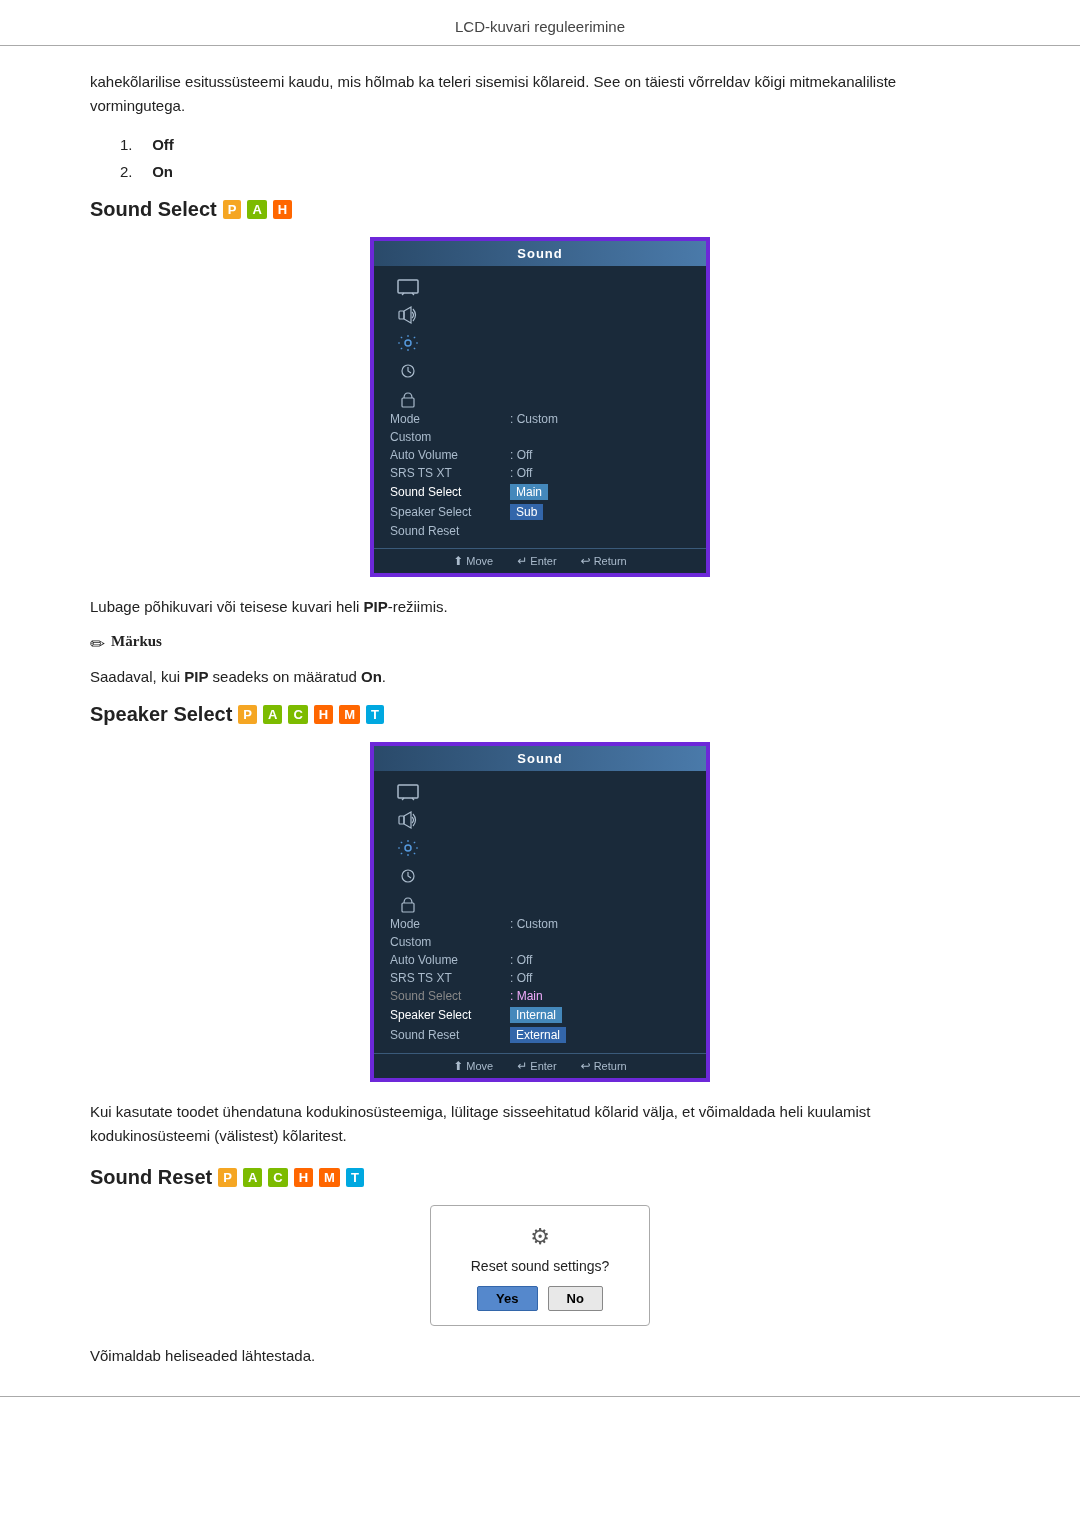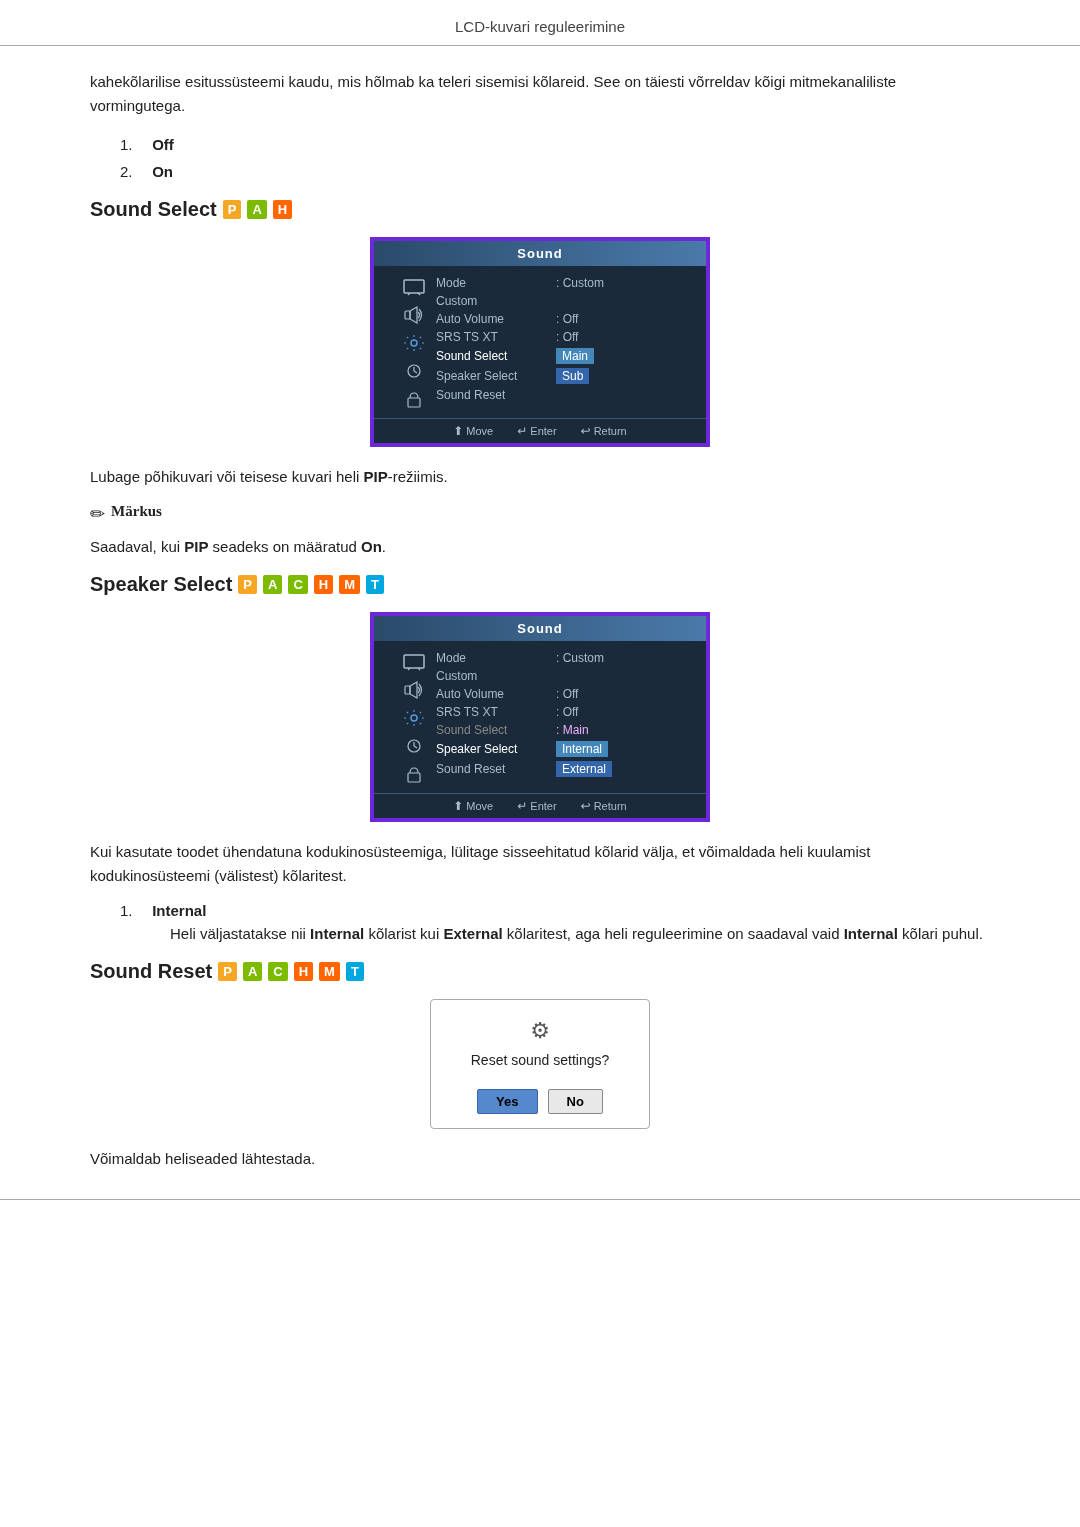--- a/index.html
+++ b/index.html
@@ -90,21 +90,22 @@
       background: linear-gradient(to right, #2a4a6a, #4a7aaa);
       color: #fff;
       text-align: center;
       padding: 5px 0;
       font-size: 13px;
       font-weight: bold;
       letter-spacing: 1px;
     }
     .osd-body {
       display: flex;
-      padding: 8px 22px;
+      padding: 8px 16px;
+      flex-direction: column;
     }
     .osd-icons {
       display: flex;
       flex-direction: column;
       gap: 6px;
       margin-right: 8px;
       padding-left: 4px;
       padding-top: 2px;
     }
     .osd-icon {
@@ -213,21 +214,21 @@
       padding: 18px 30px 14px 30px;
       width: 220px;
     }
     .reset-dialog-icon {
       font-size: 22px;
       margin-bottom: 8px;
       color: #555;
     }
     .reset-dialog-text {
       font-size: 14px;
-      margin-bottom: 21px;
+      margin-bottom: 12px;
       text-align: center;
     }
     .reset-dialog-buttons {
       display: flex;
       gap: 10px;
     }
     .reset-dialog-btn {
       padding: 4px 18px;
       font-size: 13px;
       border: 1px solid #888;
@@ -480,27 +481,20 @@
         </div>
       </div>
     </div>
   </div>
 
   <p class="paragraph">
     Kui kasutate toodet ühendatuna kodukinosüsteemiga, lülitage sisseehitatud kõlarid välja, et võimaldada heli kuulamist kodukinosüsteemi (välistest) kõlaritest.
   </p>
 
   <ol class="numbered-list">
-    <li>
-      <span class="num">1.</span>
-      <span class="val">Internal</span>
-      <div class="sub-indent">
-        Heli väljastatakse nii <span class="bold">Internal</span> kõlarist kui <span class="bold">External</span> kõlaritest, aga heli reguleerimine on saadaval vaid <span class="bold">Internal</span> kõlari puhul.
-      </div>
-    </li>
   </ol>
 
   <div class="section-title">
     <span>Sound Reset</span>
     <span class="badge badge-reset-p">P</span>
     <span class="badge badge-reset-a">A</span>
     <span class="badge badge-reset-c">C</span>
     <span class="badge badge-reset-h">H</span>
     <span class="badge badge-reset-m">M</span>
     <span class="badge badge-reset-t">T</span>

